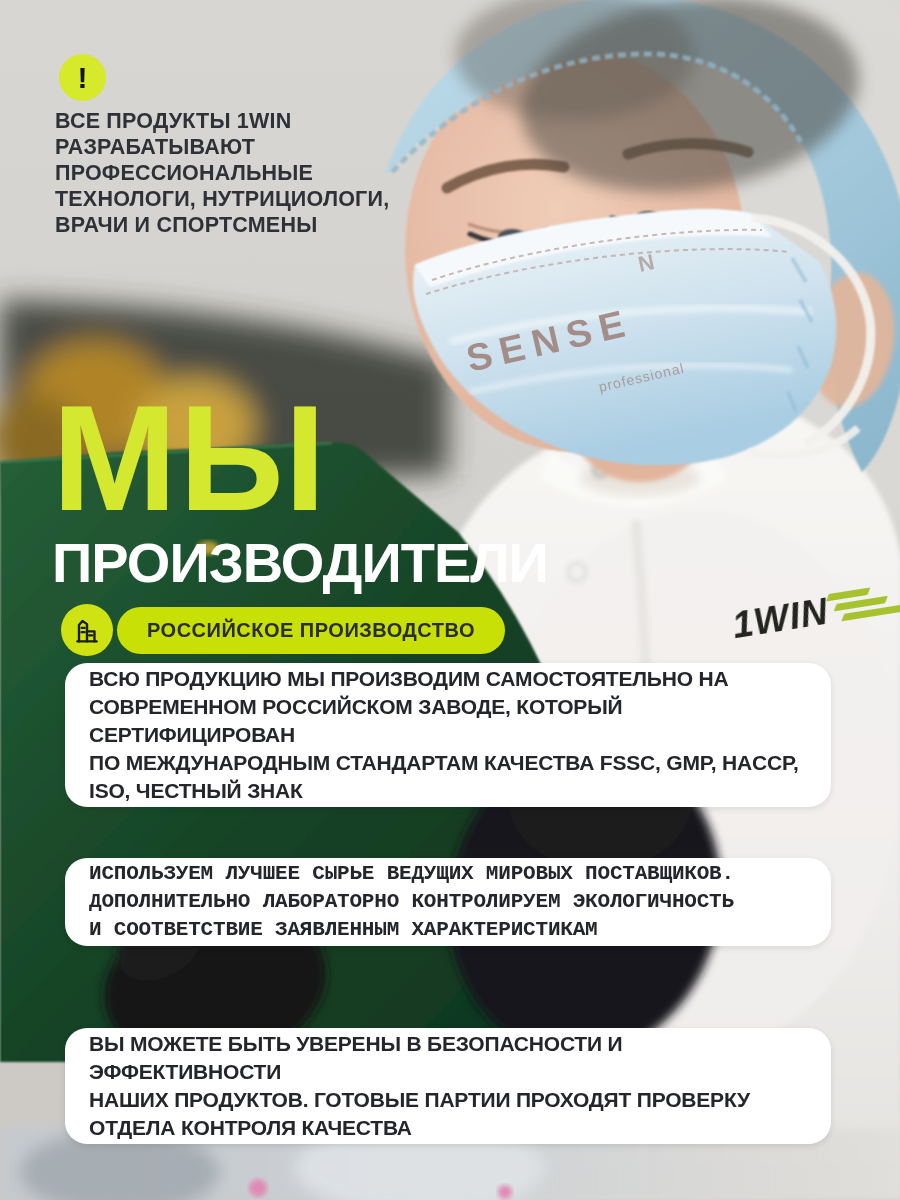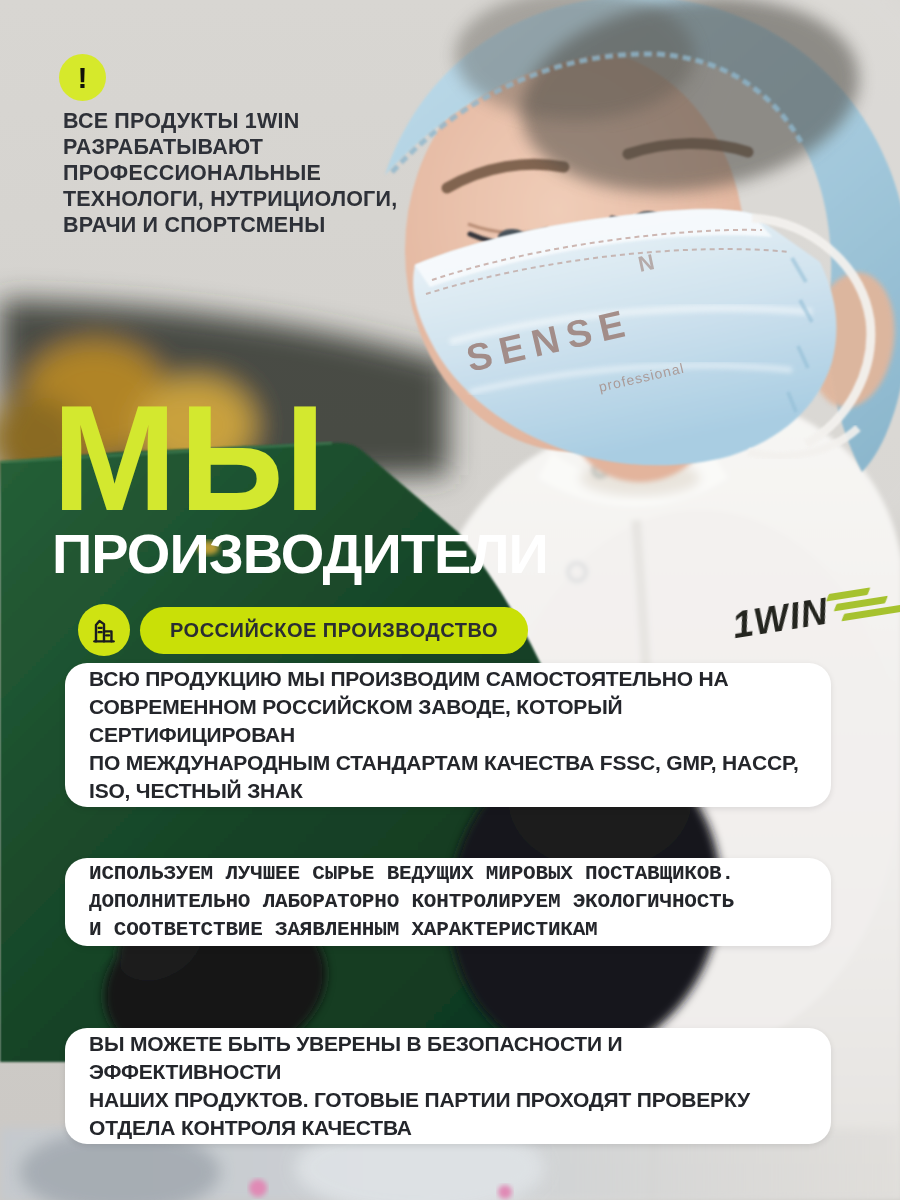--- a/index.html
+++ b/index.html
@@ -3,27 +3,27 @@
 <meta charset="utf-8">
 <style>
   html,body{margin:0;padding:0;background:#888;}
   #stage{position:relative;width:900px;height:1200px;overflow:hidden;
          font-family:"Liberation Sans",sans-serif;background:#d5d3cf;}
   #photo{position:absolute;inset:0;}
   
   .alert-circle{position:absolute;left:59px;top:54px;width:47px;height:47px;border-radius:50%;
     background:#d6e92b;display:flex;align-items:center;justify-content:center;
     font-weight:800;font-size:30px;color:#111309;}
-  .intro{position:absolute;left:63px;top:108px;width:430px;
+  .intro{position:absolute;left:55px;top:108px;width:430px;
     font-weight:800;font-size:21.5px;line-height:26px;color:#2e3138;
     letter-spacing:.2px;white-space:pre-line;}
   .headline{position:absolute;left:52px;top:392px;}
   .headline .h-lime{font-weight:800;font-size:150px;line-height:132px;color:#d3e82f;letter-spacing:2px;}
-  .headline .h-white{font-weight:800;font-size:56px;line-height:58px;color:#ffffff;letter-spacing:-1px;margin-top:1px;}
-  .badge-row{position:absolute;left:78px;display:flex;align-items:center;gap:10px;}
+  .headline .h-white{font-weight:800;font-size:56px;line-height:58px;color:#ffffff;letter-spacing:-1px;margin-top:10px;}
+  .badge-row{position:absolute;left:61px;display:flex;align-items:center;gap:4px;}
   .icon-circle{width:52px;height:52px;border-radius:50%;background:#cfe312;
     display:flex;align-items:center;justify-content:center;flex:0 0 auto;}
   .icon-circle svg{width:32px;height:32px;}
   .pill{height:47px;border-radius:24px;background:#c9e007;display:flex;align-items:center;
     padding:0 30px;font-weight:800;font-size:20px;letter-spacing:.5px;color:#2a2d33;white-space:nowrap;}
   .card{position:absolute;left:65px;width:766px;box-sizing:border-box;background:#ffffff;border-radius:22px;
     padding:2px 24px;font-weight:700;font-size:21px;line-height:28px;color:#24262b;
     letter-spacing:-.2px;white-space:pre-line;box-shadow:0 2px 6px rgba(0,0,0,.10);}
   #b1{top:604px;} #c1{top:663px;}
   #b2{top:799px;} #c2{top:858px;font-family:Liberation Mono, monospace;}

